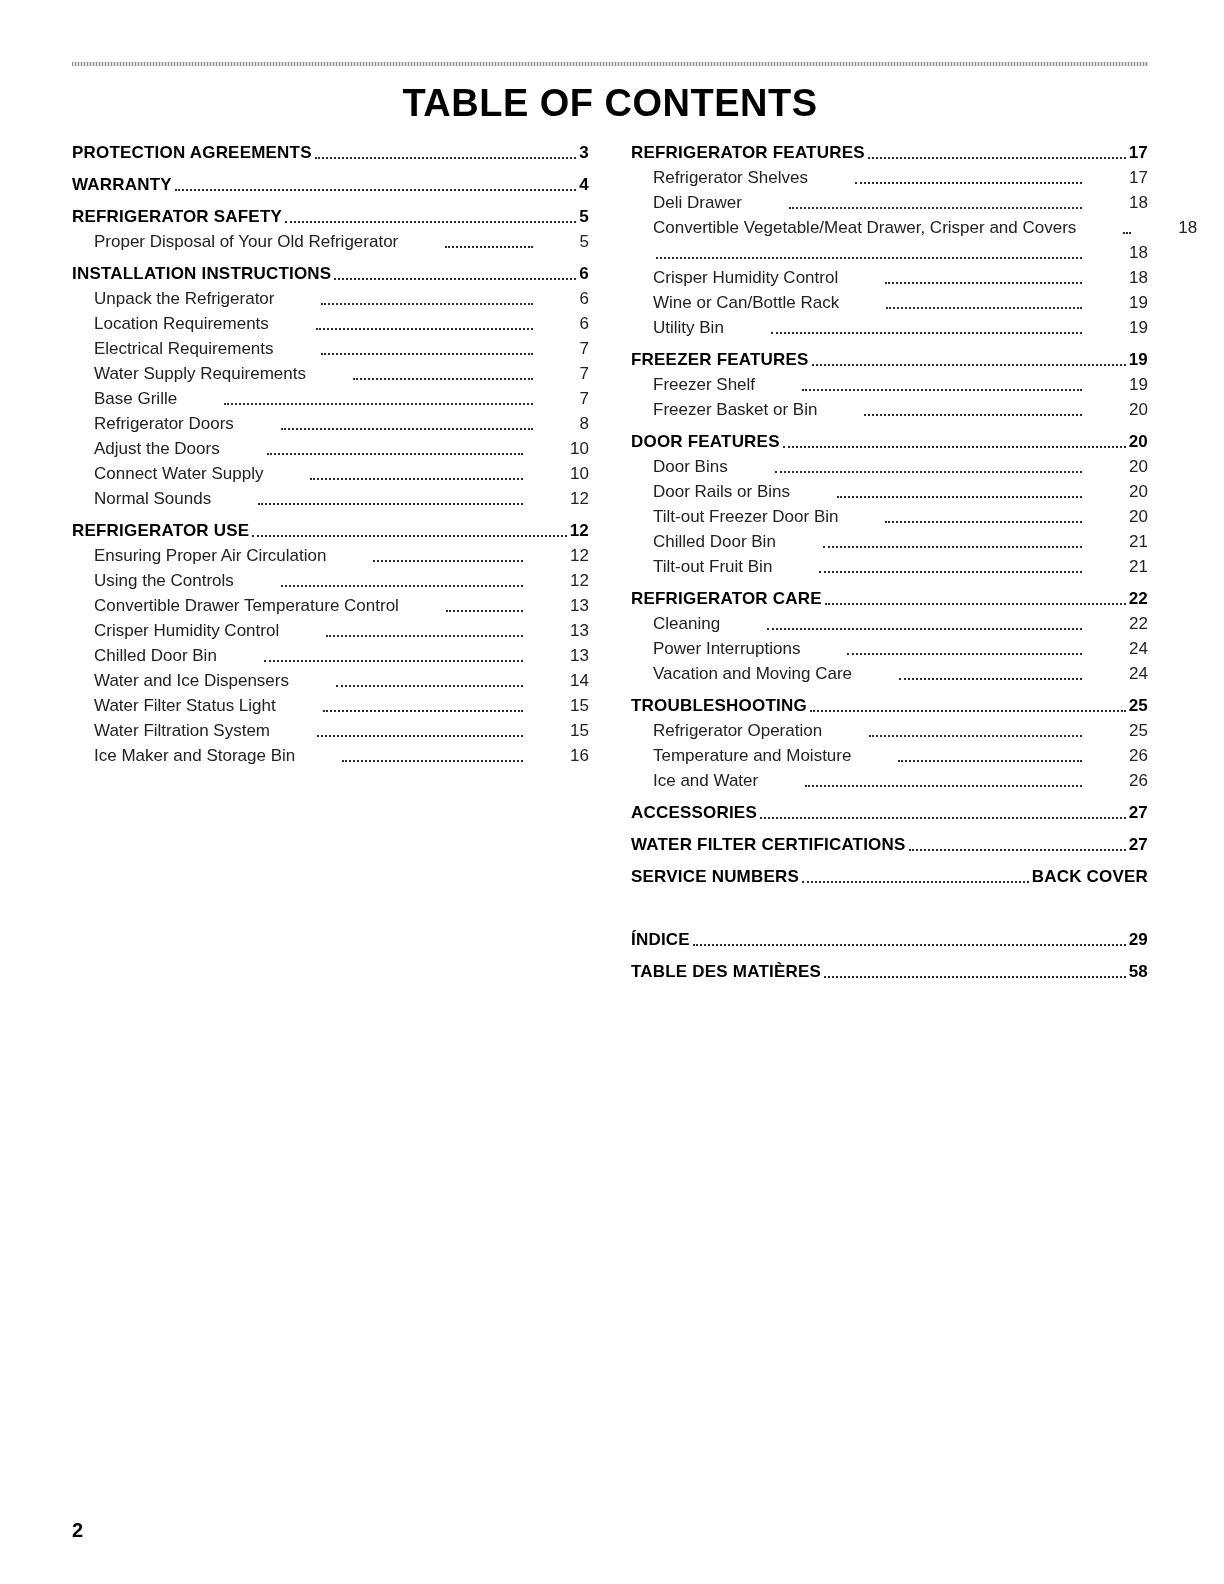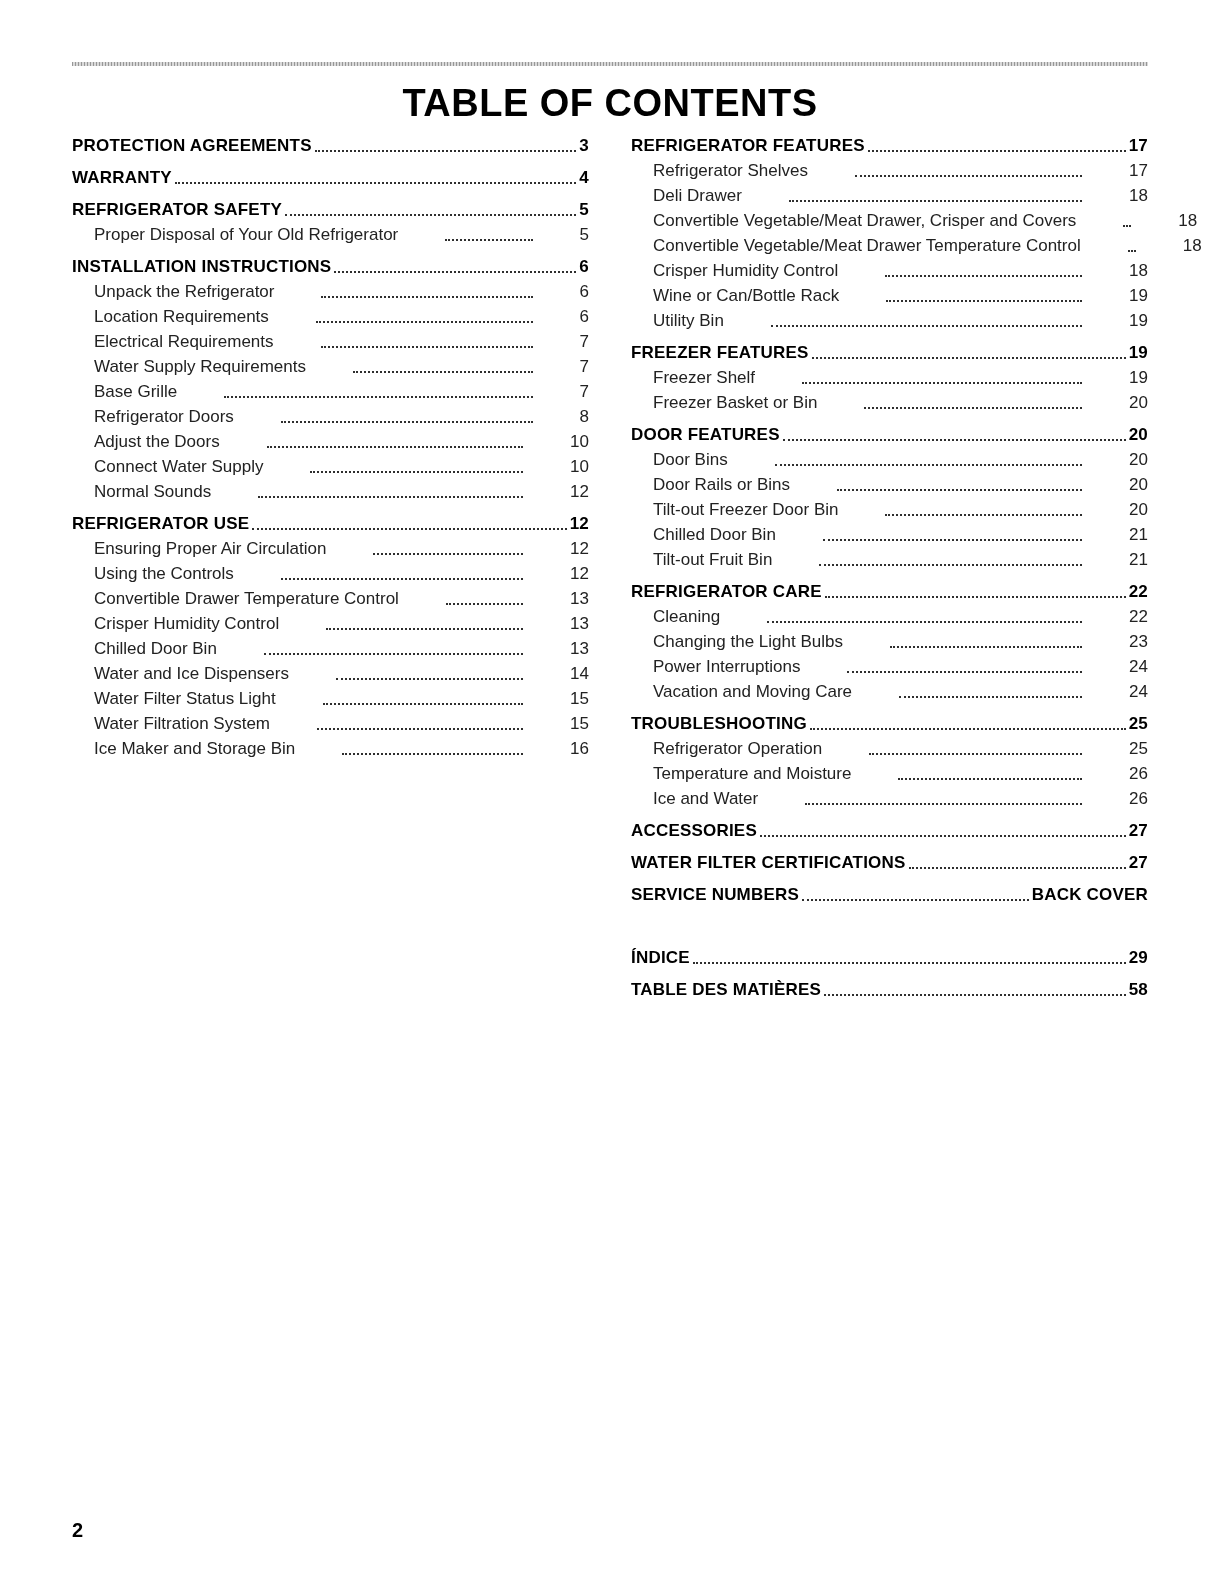--- a/index.html
+++ b/index.html
@@ -21,21 +21,21 @@
     height: 4px;
     background: repeating-linear-gradient(90deg, #979797 0 1px, #d9d9d9 1px 3px);
     margin-bottom: 16px;
   }
   .title {
     text-align: center;
     font-size: 38px;
     font-weight: 700;
     letter-spacing: 0.5px;
     color: #000;
-    margin-bottom: 8px;
+    margin-bottom: 15px;
   }
   .columns {
     display: flex;
     gap: 42px;
     align-items: flex-start;
   }
   .col { flex: 1 1 0; min-width: 0; }
   .toc-row {
     display: flex;
     align-items: baseline;
@@ -216,21 +216,20 @@
           <span class="toc-label">Deli Drawer</span>
           <span class="toc-leader"></span>
           <span class="toc-page">18</span>
         </div>
         <div class="toc-row sub">
           <span class="toc-label">Convertible Vegetable/Meat Drawer, Crisper and Covers</span>
           <span class="toc-leader"></span>
           <span class="toc-page">18</span>
         </div>
         <div class="toc-row sub">
-          <span class="toc-label">Convertible Vegetable/Meat Drawer Temperature Control</span>
           <span class="toc-leader"></span>
           <span class="toc-page">18</span>
         </div>
         <div class="toc-row sub">
           <span class="toc-label">Crisper Humidity Control</span>
           <span class="toc-leader"></span>
           <span class="toc-page">18</span>
         </div>
         <div class="toc-row sub">
           <span class="toc-label">Wine or Can/Bottle Rack</span>
@@ -289,25 +288,20 @@
         </div>
         <div class="toc-row bold">
           <span class="toc-label">REFRIGERATOR CARE</span>
           <span class="toc-leader"></span>
           <span class="toc-page">22</span>
         </div>
         <div class="toc-row sub">
           <span class="toc-label">Cleaning</span>
           <span class="toc-leader"></span>
           <span class="toc-page">22</span>
-        </div>
-        <div class="toc-row sub">
-          <span class="toc-label">Changing the Light Bulbs</span>
-          <span class="toc-leader"></span>
-          <span class="toc-page">23</span>
         </div>
         <div class="toc-row sub">
           <span class="toc-label">Power Interruptions</span>
           <span class="toc-leader"></span>
           <span class="toc-page">24</span>
         </div>
         <div class="toc-row sub">
           <span class="toc-label">Vacation and Moving Care</span>
           <span class="toc-leader"></span>
           <span class="toc-page">24</span>

